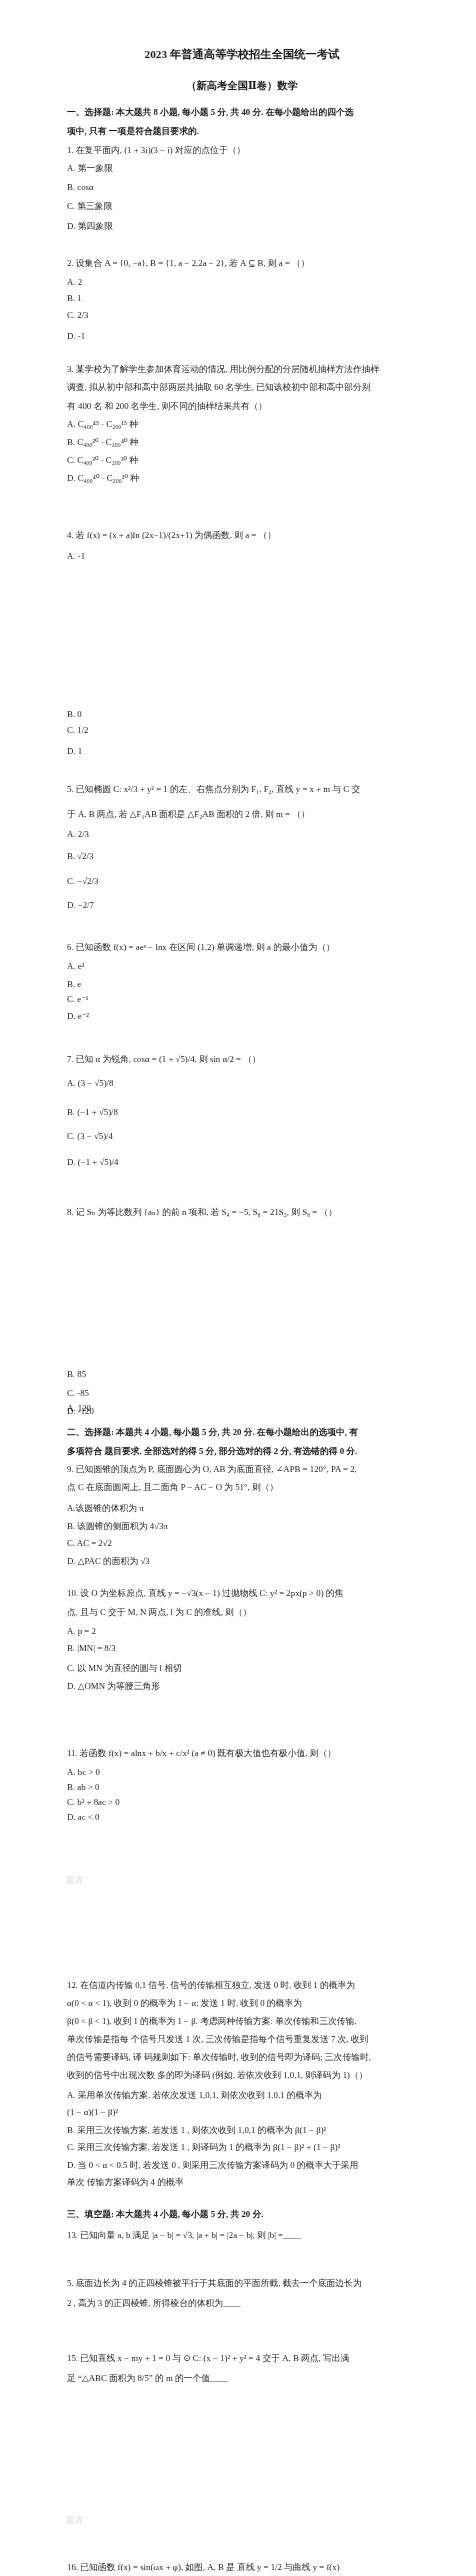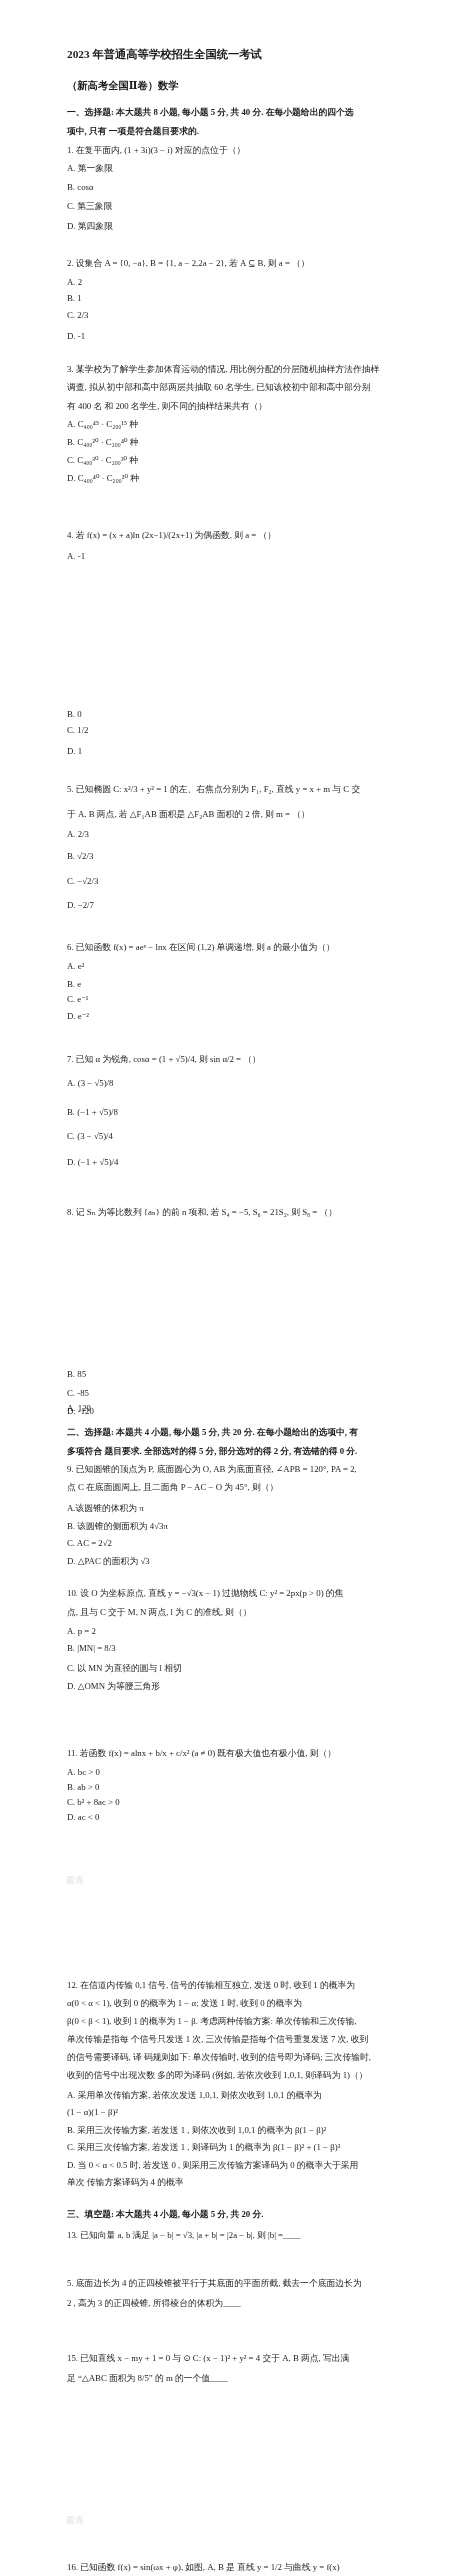--- a/index.html
+++ b/index.html
@@ -1,20 +1,20 @@
 <!DOCTYPE html>
 <html style="font-size:8.2px"><head>
 <meta charset="utf-8">
 <style>
   html,body{margin:0;padding:0;background:#fff;}
   .page{position:relative;width:477px;height:4113px;background:#ffffff;overflow:hidden;
         font-family:"Liberation Serif","DejaVu Serif",serif;color:#1c1c1c;}
   .ln{position:absolute;left:67px;width:350px;font-size:8.8px;line-height:11.3px;white-space:nowrap;}
   .b{font-weight:bold;}
-  .ctr{text-align:left;}
+  .ctr{text-align:center;}
   .t1{font-size:11.3px;}
   .t2{font-size:10.3px;}
   .wm{position:absolute;left:66px;color:#e6dada;font-size:8.8px;font-weight:normal;letter-spacing:0.5px;}
 </style>
 </head>
 <body>
 
 <div class="page">
 
   <div class="ln ctr b t1" style="top:49px">2023 年普通高等学校招生全国统一考试</div>
@@ -71,21 +71,21 @@
   <div class="ln" style="top:1207px">8. 记 Sₙ 为等比数列 {aₙ} 的前 n 项和, 若 S₄ = −5, S₆ = 21S₂, 则 S₈ = （）</div>
   <div class="ln" style="top:1403px">A. 120</div>
   <div class="ln" style="top:1369px">B. 85</div>
   <div class="ln" style="top:1388px">C. -85</div>
   <div class="ln" style="top:1406px">D. -120</div>
 
   <div class="ln b" style="top:1427px">二、选择题: 本题共 4 小题, 每小题 5 分, 共 20 分. 在每小题给出的选项中, 有</div>
   <div class="ln b" style="top:1446px">多项符合 题目要求. 全部选对的得 5 分, 部分选对的得 2 分, 有选错的得 0 分.</div>
 
   <div class="ln" style="top:1464px">9. 已知圆锥的顶点为 P, 底面圆心为 O, AB 为底面直径, ∠APB = 120°, PA = 2,</div>
-  <div class="ln" style="top:1482px">点 C 在底面圆周上, 且二面角 P − AC − O 为 45°, 则（）</div>
+  <div class="ln" style="top:1482px">点 C 在底面圆周上, 且二面角 P − AC − O 为 51°, 则（）</div>
   <div class="ln" style="top:1503px">A.该圆锥的体积为 π</div>
   <div class="ln" style="top:1521px">B. 该圆锥的侧面积为 4√3π</div>
   <div class="ln" style="top:1538px">C. AC = 2√2</div>
   <div class="ln" style="top:1556px">D. △PAC 的面积为 √3</div>
 
   <div class="ln" style="top:1588px">10. 设 O 为坐标原点, 直线 y = −√3(x − 1) 过抛物线 C: y² = 2px(p &gt; 0) 的焦</div>
   <div class="ln" style="top:1607px">点, 且与 C 交于 M, N 两点, l 为 C 的准线, 则（）</div>
   <div class="ln" style="top:1626px">A. p = 2</div>
   <div class="ln" style="top:1643px">B. |MN| = 8/3</div>
   <div class="ln" style="top:1663px">C. 以 MN 为直径的圆与 l 相切</div>

